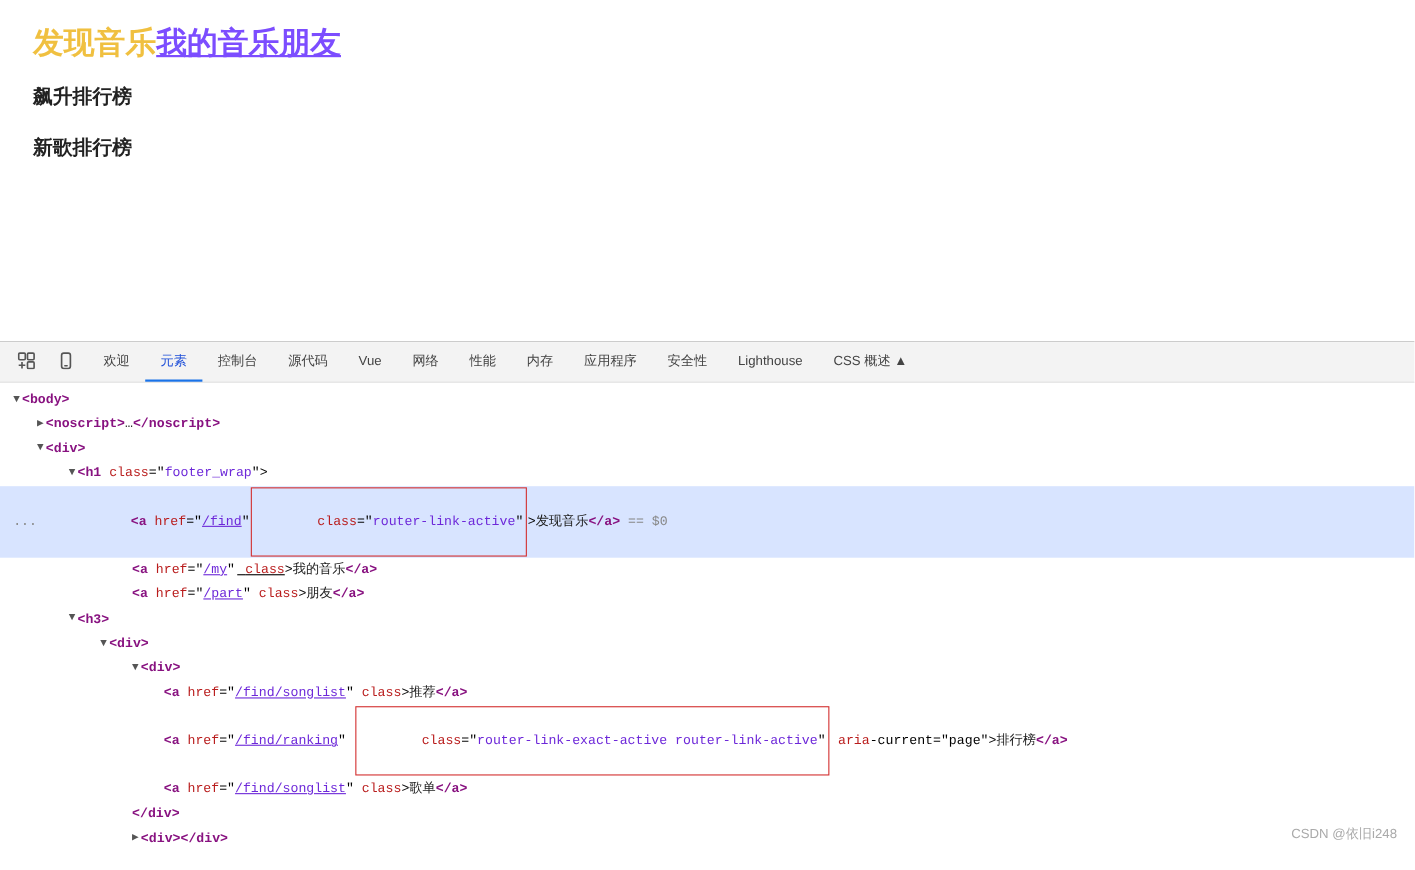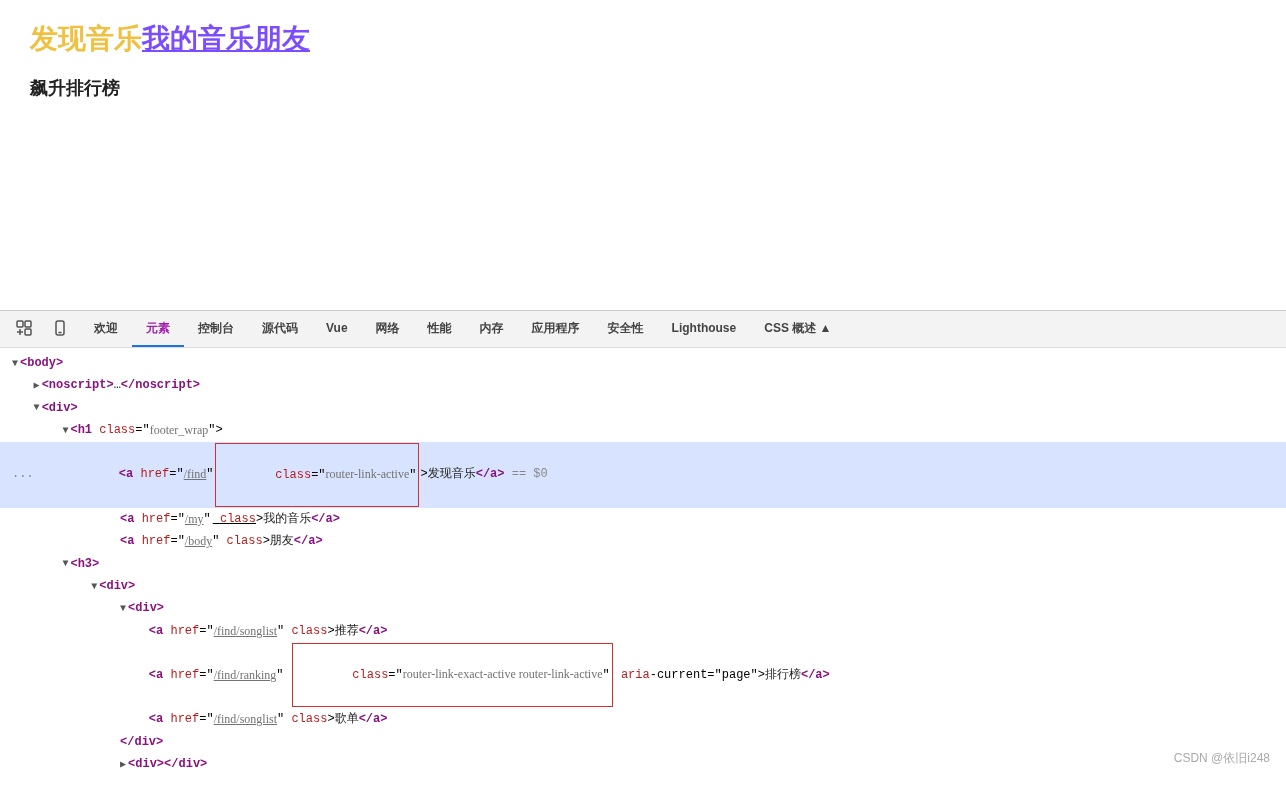--- a/index.html
+++ b/index.html
@@ -59,21 +59,20 @@
       background: #fff;
     }
 
     .devtools-tabs {
       display: flex;
       align-items: flex-start;
       border-bottom: 1px solid #ddd;
       background: #f3f3f3;
       padding: 0 8px;
       gap: 0;
-      font-weight: bold;
     }
 
     .tab-icon {
       display: flex;
       align-items: center;
       justify-content: center;
       width: 32px;
       height: 36px;
       cursor: pointer;
       color: #555;
@@ -88,21 +87,21 @@
       color: #444;
       cursor: pointer;
       border-bottom: 2px solid transparent;
       white-space: nowrap;
       height: 36px;
       display: flex;
       align-items: center;
     }
 
     .tab-item.active {
-      color: #a21caf;
+      color: #1d4ed8;
       border-bottom: 2px solid #1a73e8;
     }
 
     .devtools-body {
       background: #fff;
       font-family: "Courier New", Consolas, monospace;
       font-size: 12px;
       line-height: 1.7;
       padding: 4px 0;
       overflow: auto;
@@ -122,21 +121,21 @@
     .code-line .expand-arrow {
       color: #555;
       margin-right: 2px;
       font-size: 10px;
     }
 
     .code-line .indent { display: inline-block; }
 
     .tag { color: #881280; font-weight: bold; }
     .attr-name { color: #b91c1c; }
-    .attr-value { color: #737373; font-family: Liberation Serif, serif; }
+    .attr-value { color: #6d28d9; }
     .text-content { color: #222; }
     .dollar-ref { color: #888; }
 
     .dots-prefix {
       color: #888;
       margin-right: 6px;
     }
 
     
     .watermark {
@@ -150,20 +149,21 @@
 </head>
 <body>
 
 <div class="top-content">
   <h1 class="main-title">
     <span class="find-music">发现音乐</span><span class="my-music">我的音乐朋友</span>
   </h1>
 
 
   <div class="chart-item">飙升排行榜</div>
+  <div class="chart-item">新歌排行榜</div>
 </div>
 
 <div class="devtools">
   <div class="devtools-tabs">
 
     <div class="tab-icon">
       <svg width="16" height="16" viewBox="0 0 16 16" fill="none" xmlns="http://www.w3.org/2000/svg">
         <rect x="1" y="1" width="6" height="6" rx="1" stroke="#555" stroke-width="1.5" fill="none"></rect>
         <rect x="9" y="1" width="6" height="6" rx="1" stroke="#555" stroke-width="1.5" fill="none"></rect>
         <path d="M4 9v6M1 12h6" stroke="#555" stroke-width="1.5"></path>
@@ -238,21 +238,21 @@
       <span> </span>
       <span class="attr-name">href</span><span>="</span><span class="attr-value"><u>/my</u></span><span>"</span>
       <span style="text-decoration:underline; margin-left:2px;"> <span class="attr-name">class</span></span>
       <span>&gt;</span><span class="text-content">我的音乐</span><span class="tag">&lt;/a&gt;</span>
     </div>
 
     <div class="code-line">
       <span class="indent">&nbsp;&nbsp;&nbsp;&nbsp;&nbsp;&nbsp;&nbsp;&nbsp;&nbsp;&nbsp;&nbsp;&nbsp;&nbsp;&nbsp;&nbsp;</span>
       <span class="tag">&lt;a</span>
       <span> </span>
-      <span class="attr-name">href</span><span>="</span><span class="attr-value"><u>/body</u></span><span>"</span>
+      <span class="attr-name">href</span><span>="</span><span class="attr-value"><u>/part</u></span><span>"</span>
       <span> <span class="attr-name">class</span></span>
       <span>&gt;</span><span class="text-content">朋友</span><span class="tag">&lt;/a&gt;</span>
     </div>
 
 
     <div class="code-line">
       <span class="indent">&nbsp;&nbsp;&nbsp;&nbsp;&nbsp;&nbsp;&nbsp;</span>
       <span class="expand-arrow">▼</span>
       <span class="tag">&lt;h3&gt;</span>
     </div>

